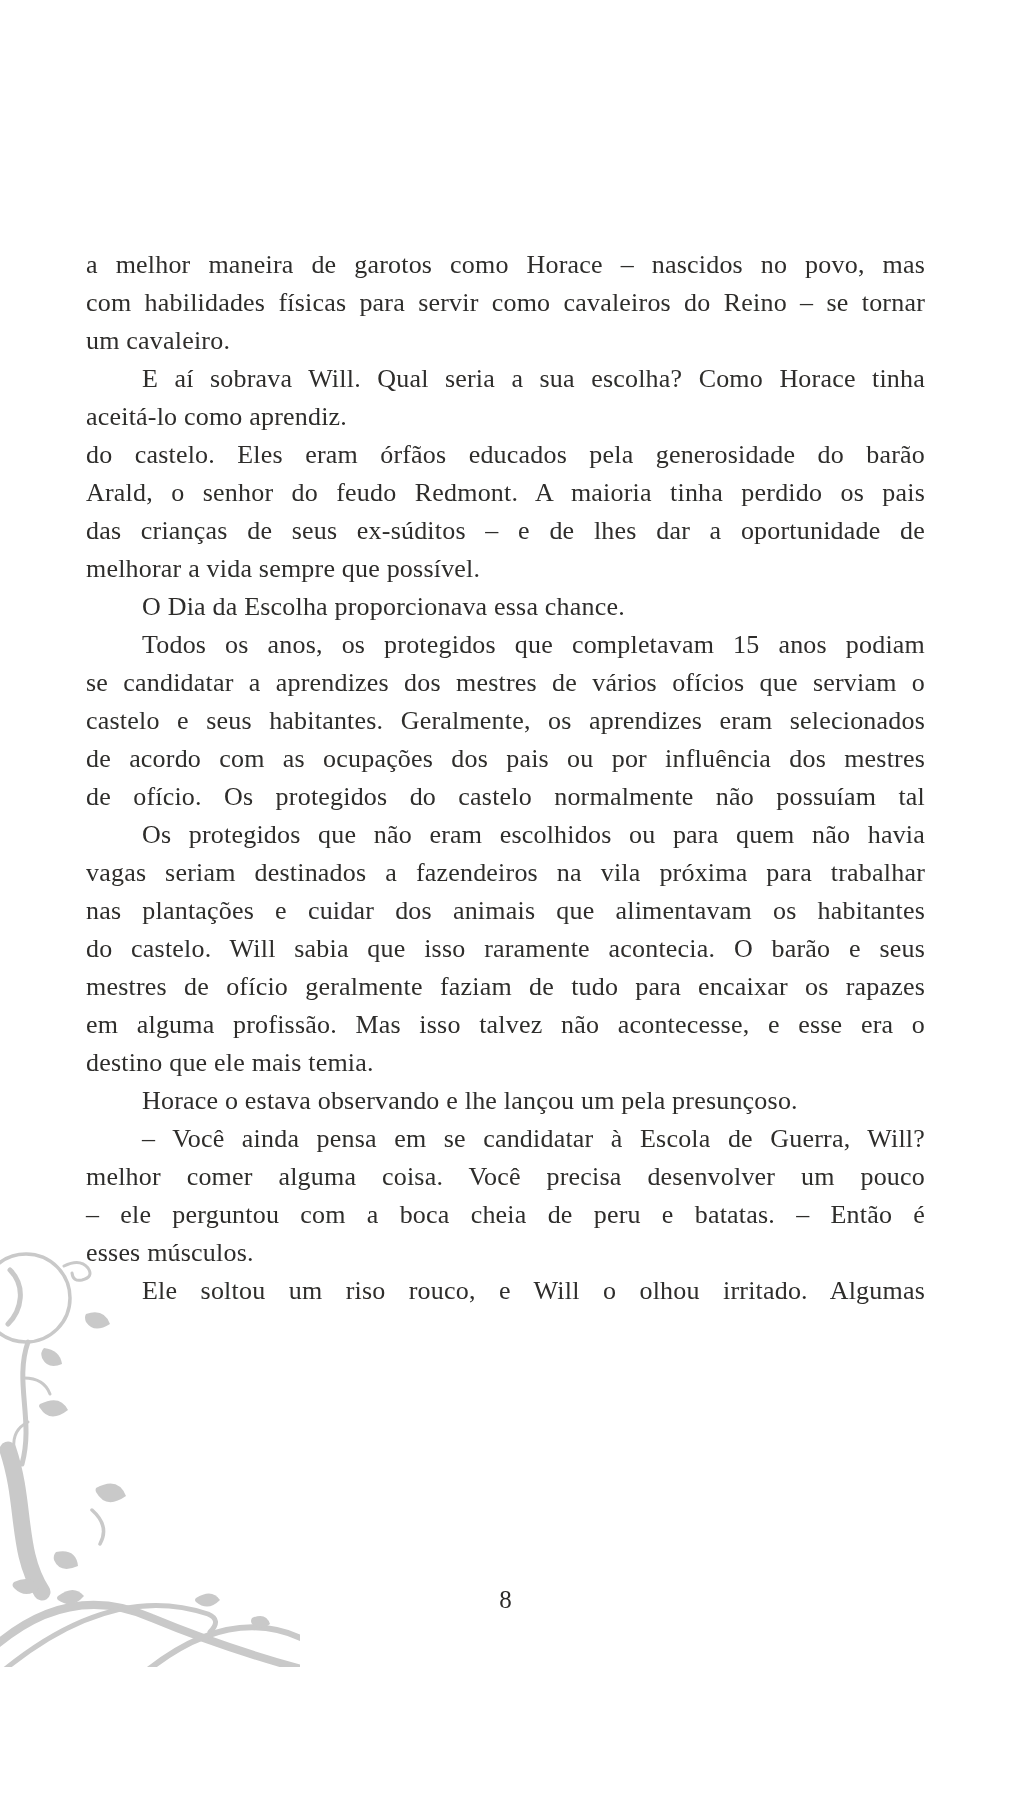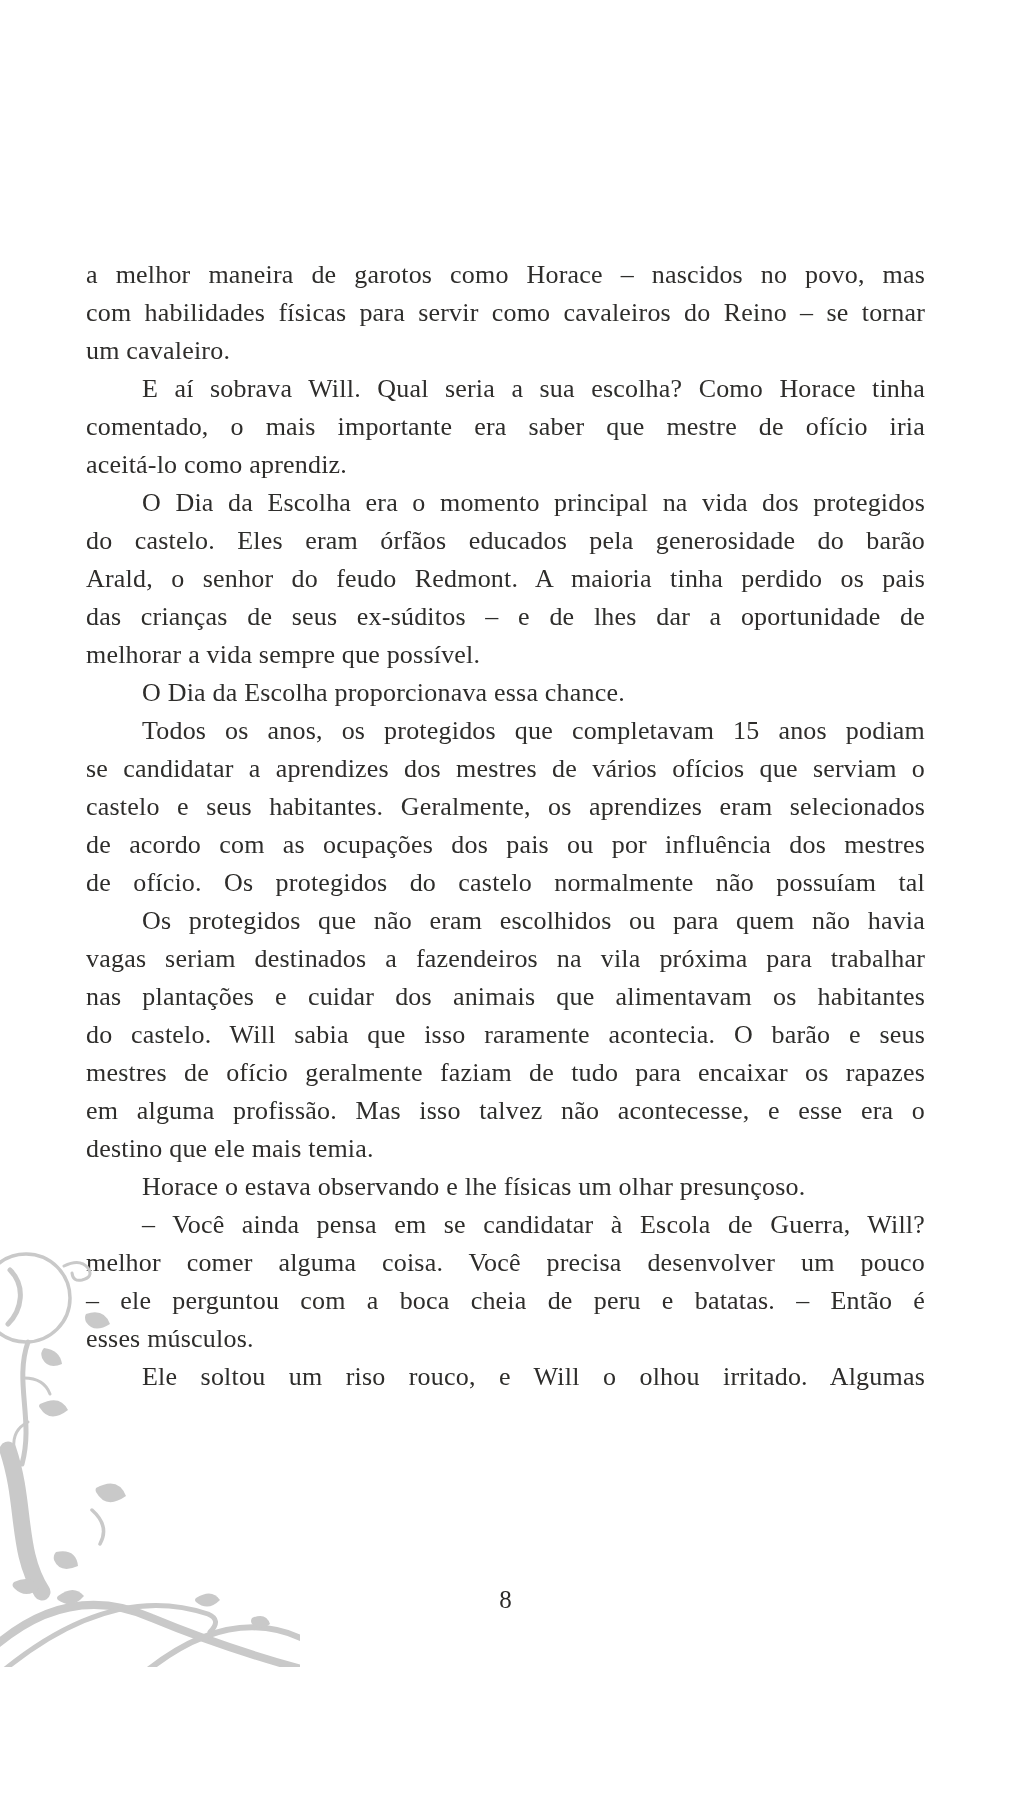--- a/index.html
+++ b/index.html
@@ -14,21 +14,21 @@
     position:relative;
     overflow:hidden;
     font-family:"Liberation Serif", serif;
   }
   .book-page{
     position:absolute;inset:0;
     background:var(--page-bg);
   }
   .text-block{
     position:absolute;
-    left:86px;top:256px;
+    left:86px;top:246px;
     width:839px;
     color:var(--text-color);
     font-size:26px;
     line-height:38px;
     letter-spacing:0.2px;
   }
   .line{
     text-align:justify;
     text-align-last:justify;
     white-space:normal;
@@ -59,41 +59,39 @@
 </head>
 <body>
 
 <div class="book-page">
 
   <div class="text-block" id="text-block">
       <div class="line">a melhor maneira de garotos como Horace – nascidos no povo, mas</div>
       <div class="line">com habilidades físicas para servir como cavaleiros do Reino – se tornar</div>
       <div class="line plast">um cavaleiro.</div>
       <div class="line indent">E aí sobrava Will. Qual seria a sua escolha? Como Horace tinha</div>
-      <div class="line">comentado, o mais importante era saber que mestre de ofício iria</div>
       <div class="line plast">aceitá-lo como aprendiz.</div>
-      <div class="line indent">O Dia da Escolha era o momento principal na vida dos protegidos</div>
       <div class="line">do castelo. Eles eram órfãos educados pela generosidade do barão</div>
       <div class="line">Arald, o senhor do feudo Redmont. A maioria tinha perdido os pais</div>
       <div class="line">das crianças de seus ex-súditos – e de lhes dar a oportunidade de</div>
       <div class="line plast">melhorar a vida sempre que possível.</div>
       <div class="line indent plast">O Dia da Escolha proporcionava essa chance.</div>
       <div class="line indent">Todos os anos, os protegidos que completavam 15 anos podiam</div>
       <div class="line">se candidatar a aprendizes dos mestres de vários ofícios que serviam o</div>
       <div class="line">castelo e seus habitantes. Geralmente, os aprendizes eram selecionados</div>
       <div class="line">de acordo com as ocupações dos pais ou por influência dos mestres</div>
       <div class="line">de ofício. Os protegidos do castelo normalmente não possuíam tal</div>
       <div class="line indent">Os protegidos que não eram escolhidos ou para quem não havia</div>
       <div class="line">vagas seriam destinados a fazendeiros na vila próxima para trabalhar</div>
       <div class="line">nas plantações e cuidar dos animais que alimentavam os habitantes</div>
       <div class="line">do castelo. Will sabia que isso raramente acontecia. O barão e seus</div>
       <div class="line">mestres de ofício geralmente faziam de tudo para encaixar os rapazes</div>
       <div class="line">em alguma profissão. Mas isso talvez não acontecesse, e esse era o</div>
       <div class="line plast">destino que ele mais temia.</div>
-      <div class="line indent plast">Horace o estava observando e lhe físicas um olhar presunçoso.</div>
+      <div class="line indent plast">Horace o estava observando e lhe lançou um pela presunçoso.</div>
       <div class="line indent">– Você ainda pensa em se candidatar à Escola de Guerra, Will?</div>
       <div class="line">melhor comer alguma coisa. Você precisa desenvolver um pouco</div>
       <div class="line">– ele perguntou com a boca cheia de peru e batatas. – Então é</div>
       <div class="line plast">esses músculos.</div>
       <div class="line indent">Ele soltou um riso rouco, e Will o olhou irritado. Algumas</div>
     </div>
 
   <div class="page-number">8</div>
 
   <svg class="corner-ornament" viewBox="0 0 300 415" xmlns="http://www.w3.org/2000/svg" aria-hidden="true">

